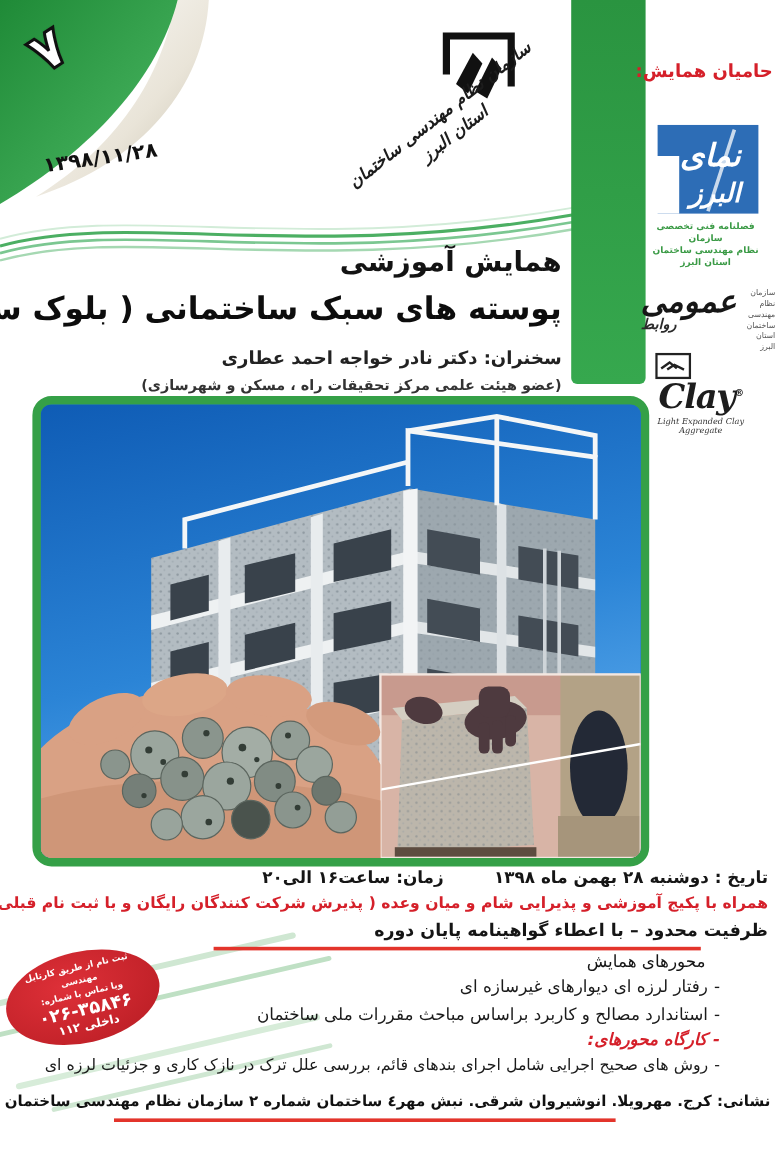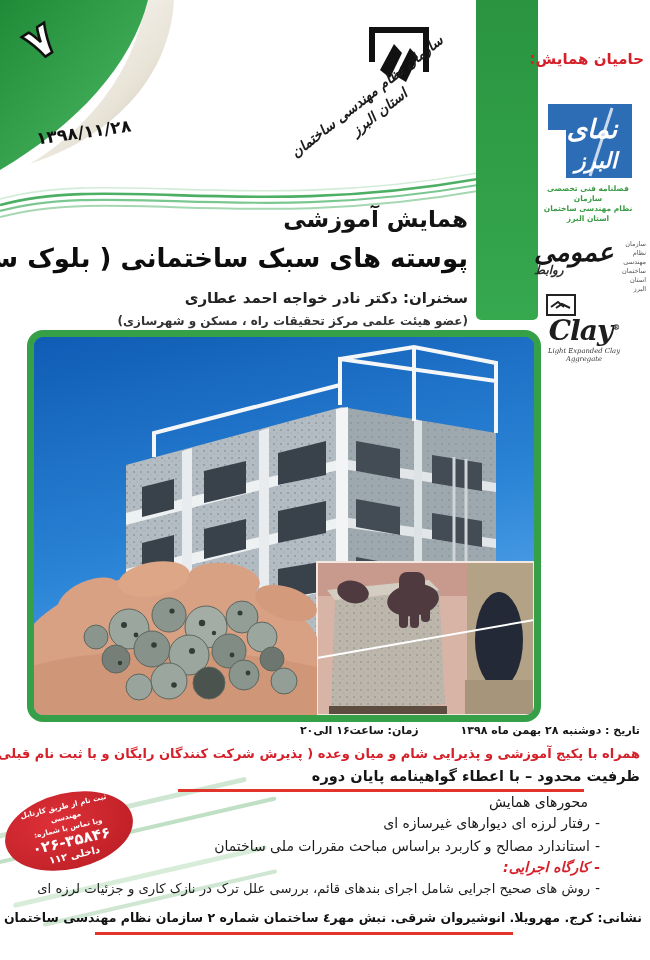--- a/index.html
+++ b/index.html
@@ -85,21 +85,21 @@
 
   
   #photo-frame {
     left:27px; top:330px; width:514px; height:392px; z-index:2;
     border:7px solid #35a047; border-radius:16px; overflow:hidden;
     background:#1f72c8;
   }
 
   
   .detail { right:10px; z-index:2; color:#151515; }
-  #line-datetime { top:724px; font-size:11px; font-weight:bold; }
+  #line-datetime { top:724px; font-size:14px; font-weight:bold; }
   #line-datetime .gap { display:inline-block; width:42px; }
   #line-package { top:746px; font-size:13px; font-weight:bold; color:#d5202a; }
   #line-capacity { top:768px; font-size:14.5px; font-weight:bold; }
   #red-rule { left:178px; top:789px; width:406px; height:3px; background:#e3342b; z-index:2; }
   #topics-title { right:62px; top:794px; font-size:14px; }
   .bullet { right:50px; font-size:14px; color:#1a1a1a; z-index:2; }
   #bullet-1 { top:815px; }
   #bullet-2 { top:838px; }
   #bullet-3 { top:859px; color:#d5202a; font-weight:bold; font-style:italic; }
   #bullet-4 { top:881px; font-size:13.2px; }
@@ -362,21 +362,21 @@
   <div id="red-rule" class="abs"></div>
   <div id="topics-title" class="abs nowrap detail">محورهای همایش</div>
 
   <div id="bullet-1" class="bullet abs nowrap">
     <span class="dash">-</span><span>رفتار لرزه ای دیوارهای غیرسازه ای</span>
   </div>
   <div id="bullet-2" class="bullet abs nowrap">
     <span class="dash">-</span><span>استاندارد مصالح و کاربرد براساس مباحث مقررات ملی ساختمان</span>
   </div>
   <div id="bullet-3" class="bullet abs nowrap">
-    <span class="dash">-</span><span>کارگاه اجرایی:</span>
+    <span class="dash">-</span><span>کارگاه محورهای:</span>
   </div>
   <div id="bullet-4" class="bullet abs nowrap">
     <span class="dash">-</span><span>روش های صحیح اجرایی شامل اجرای بندهای قائم، بررسی علل ترک در نازک کاری و جزئیات لرزه ای</span>
   </div>
 
   <div class="streak" style="left:-30px; top:808px; width:280px; height:5px; background:#cfe7d2;"></div>
   <div class="streak" style="left:-20px; top:830px; width:300px; height:4px; background:#bfe0c4;"></div>
   <div class="streak" style="left:10px; top:874px; width:260px; height:5px; background:#d7ecd9;"></div>
   <div class="streak" style="left:40px; top:896px; width:240px; height:4px; background:#cfe7d2;"></div>
 

